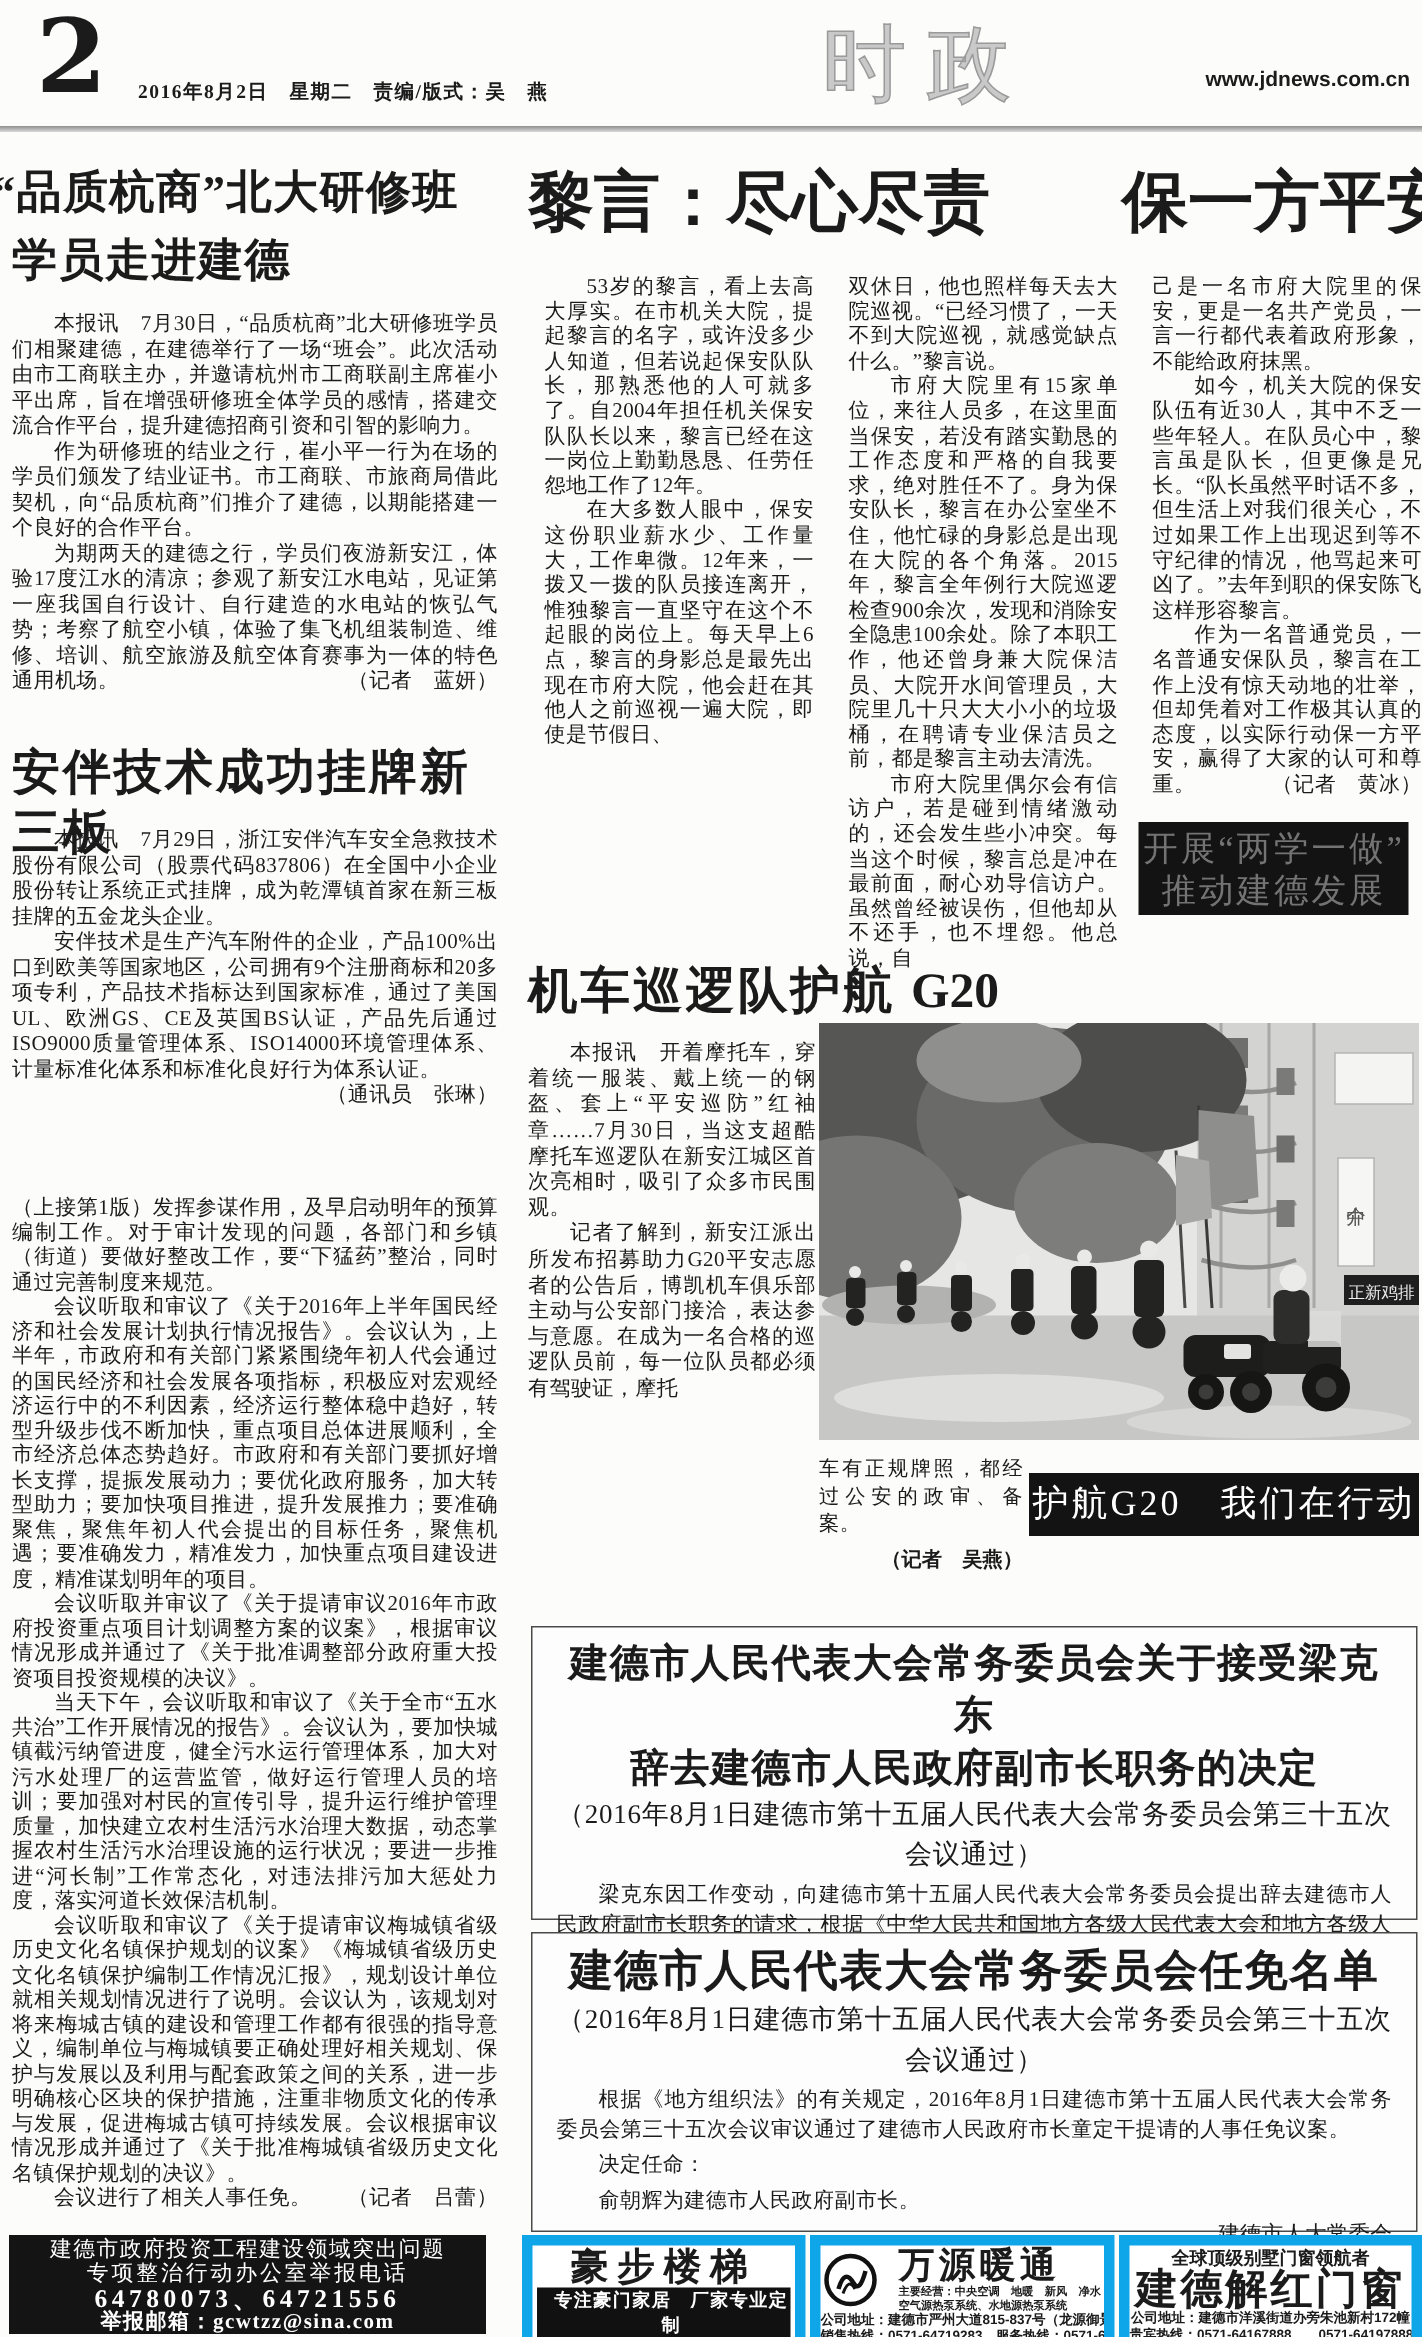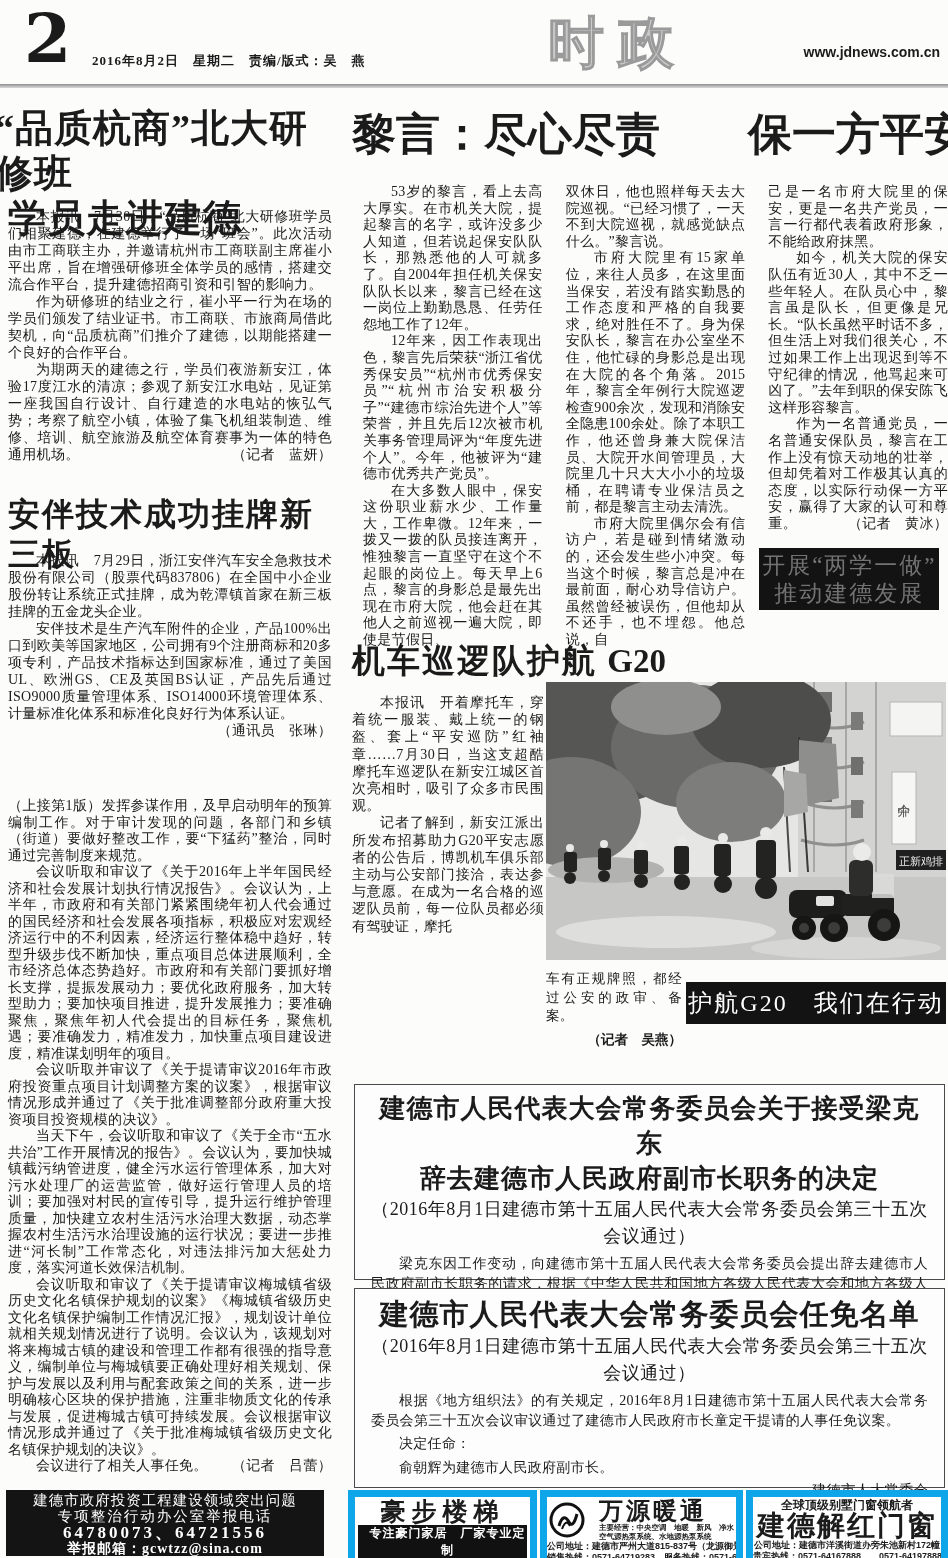--- a/index.html
+++ b/index.html
@@ -5,30 +5,30 @@
   html,body{margin:0;padding:0;}
   body{
     width:948px;height:1558px;position:relative;background:#fcfcfb;
     color:#1b1b1b;font-family:"Liberation Serif","DejaVu Serif",serif;
     overflow:hidden;
   }
   .abs{position:absolute;}
   
   .pagenum{left:24px;top:2px;font-size:68px;line-height:72px;font-weight:bold;font-family:"DejaVu Serif",serif;}
   .dateline{left:92px;top:52px;font-size:13px;font-weight:bold;letter-spacing:1px;}
-  .section-title{left:548px;top:6px;font-size:56px;letter-spacing:14px;color:#c9c9c9;-webkit-text-stroke:1px #9a9a9a;font-weight:bold;}
+  .section-title{left:548px;top:6px;font-size:56px;letter-spacing:14px;color:#c9c9c9;-webkit-text-stroke:1px #9a9a9a;font-weight:normal;}
   .website{right:8px;top:44px;font-size:14px;font-weight:bold;font-family:"Liberation Sans",sans-serif;}
   .header-rule{left:0;top:84px;width:948px;height:4px;background:linear-gradient(#8f8f8f,#d9d9d9);}
   
   .para{margin:0;text-align:justify;text-indent:2em;font-size:14px;line-height:17px;letter-spacing:.3px;}
   .noindent{text-indent:0;}
   .byline{float:right;text-indent:0;}
   
   .lcol{left:8px;width:324px;}
-  .a1-title{top:106px;font-size:38px;line-height:45px;font-weight:600;letter-spacing:1px;}
+  .a1-title{top:106px;font-size:30px;line-height:45px;font-weight:600;letter-spacing:1px;}
   .a1-title .t1{margin-left:-13px;}
   .a1-body{top:208px;}
   .a2-title{top:494px;font-size:32px;line-height:40px;font-weight:600;letter-spacing:2px;}
   .a2-body{top:552px;}
   .a3-body{top:798px;}
   .a3-body .para{line-height:16.5px;}
   .hotline{left:6px;top:1490px;width:318px;height:66px;background:#141414;color:#fff;text-align:center;padding-top:2px;box-sizing:border-box;}
   .hotline .hl1{font-size:14.5px;line-height:16px;letter-spacing:1px;}
   .hotline .hl2{font-size:14.5px;line-height:16px;letter-spacing:2px;}
   .hotline .hl3{font-size:17px;line-height:17px;font-weight:bold;letter-spacing:3px;}
@@ -115,21 +115,20 @@
   <div class="hl1">建德市政府投资工程建设领域突出问题</div>
   <div class="hl2">专项整治行动办公室举报电话</div>
   <div class="hl3">64780073、64721556</div>
   <div class="hl4">举报邮箱：gcwtzz@sina.com</div>
 </div>
 
 <div class="abs main-title">黎言：尽心尽责　　保一方平安</div>
 <div class="abs main-cols">
   <div class="mcol">
     <p class="para">53岁的黎言，看上去高大厚实。在市机关大院，提起黎言的名字，或许没多少人知道，但若说起保安队队长，那熟悉他的人可就多了。自2004年担任机关保安队队长以来，黎言已经在这一岗位上勤勤恳恳、任劳任怨地工作了12年。</p>
-    <p class="para">12年来，因工作表现出色，黎言先后荣获“浙江省优秀保安员”“杭州市优秀保安员”“杭州市治安积极分子”“建德市综治先进个人”等荣誉，并且先后12次被市机关事务管理局评为“年度先进个人”。今年，他被评为“建德市优秀共产党员”。</p>
     <p class="para">在大多数人眼中，保安这份职业薪水少、工作量大，工作卑微。12年来，一拨又一拨的队员接连离开，惟独黎言一直坚守在这个不起眼的岗位上。每天早上6点，黎言的身影总是最先出现在市府大院，他会赶在其他人之前巡视一遍大院，即使是节假日、</p>
   </div>
   <div class="mcol">
     <p class="para noindent">双休日，他也照样每天去大院巡视。“已经习惯了，一天不到大院巡视，就感觉缺点什么。”黎言说。</p>
     <p class="para">市府大院里有15家单位，来往人员多，在这里面当保安，若没有踏实勤恳的工作态度和严格的自我要求，绝对胜任不了。身为保安队长，黎言在办公室坐不住，他忙碌的身影总是出现在大院的各个角落。2015年，黎言全年例行大院巡逻检查900余次，发现和消除安全隐患100余处。除了本职工作，他还曾身兼大院保洁员、大院开水间管理员，大院里几十只大大小小的垃圾桶，在聘请专业保洁员之前，都是黎言主动去清洗。</p>
     <p class="para">市府大院里偶尔会有信访户，若是碰到情绪激动的，还会发生些小冲突。每当这个时候，黎言总是冲在最前面，耐心劝导信访户。虽然曾经被误伤，但他却从不还手，也不埋怨。他总说，自</p>
   </div>
   <div class="mcol">
     <p class="para noindent">己是一名市府大院里的保安，更是一名共产党员，一言一行都代表着政府形象，不能给政府抹黑。</p>
     <p class="para">如今，机关大院的保安队伍有近30人，其中不乏一些年轻人。在队员心中，黎言虽是队长，但更像是兄长。“队长虽然平时话不多，但生活上对我们很关心，不过如果工作上出现迟到等不守纪律的情况，他骂起来可凶了。”去年到职的保安陈飞这样形容黎言。</p>

